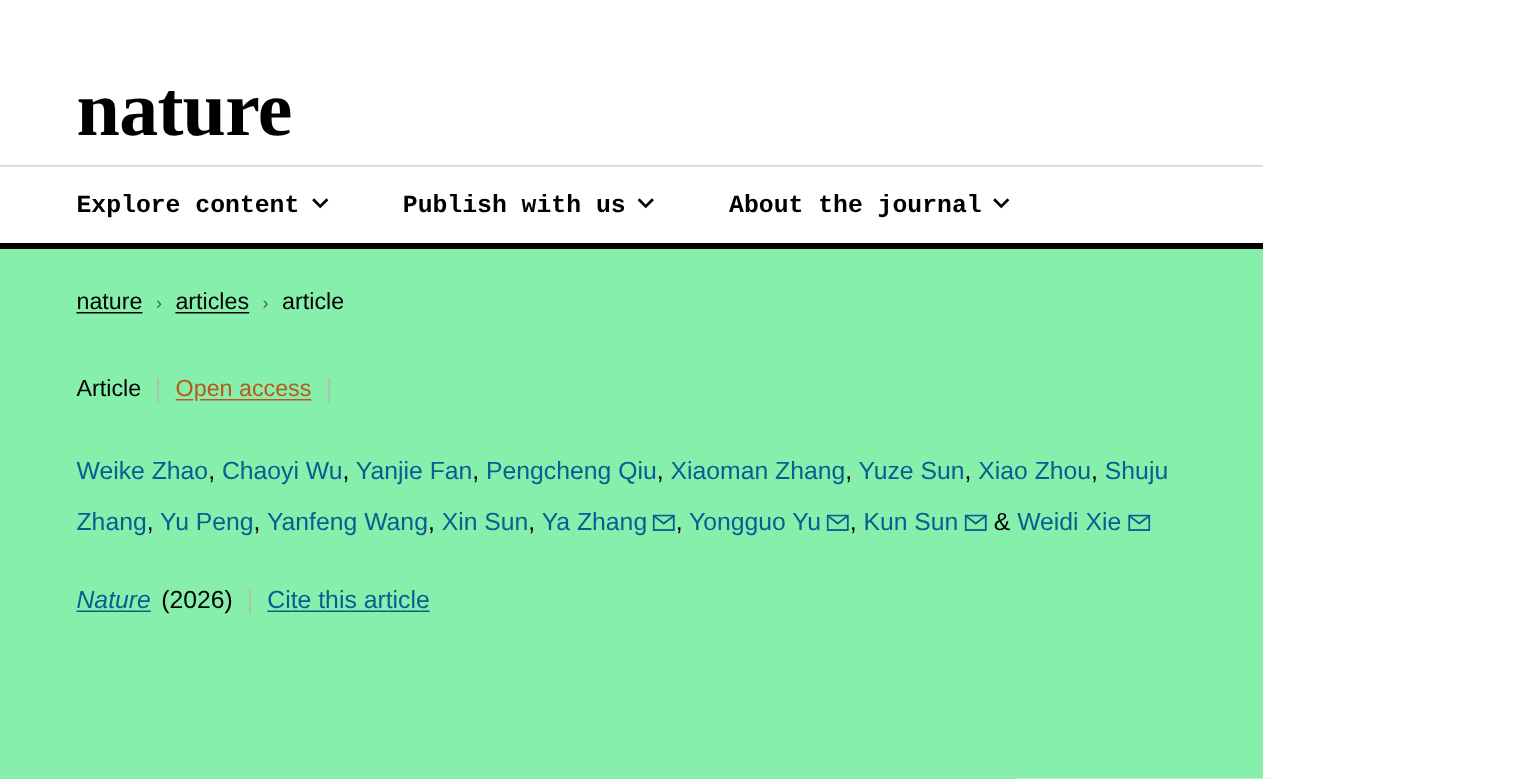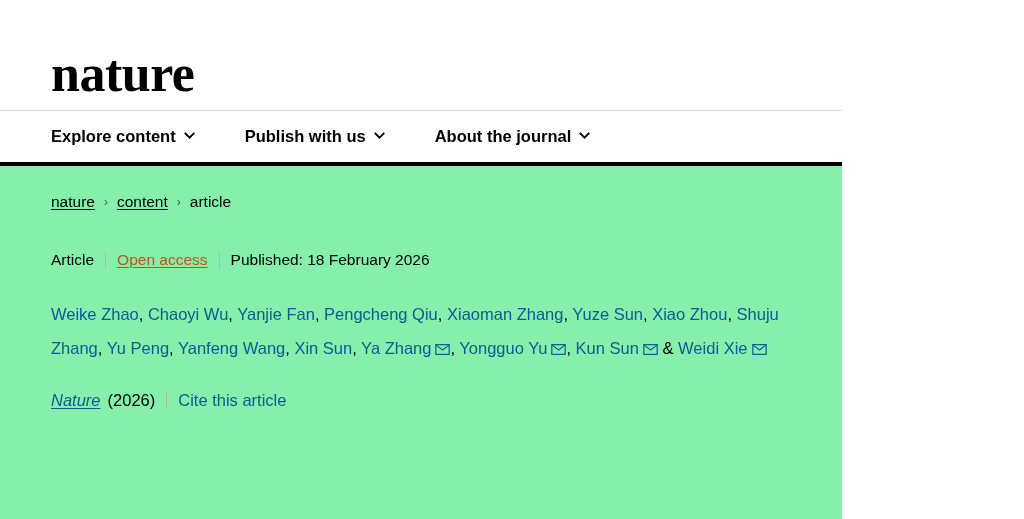--- a/index.html
+++ b/index.html
@@ -44,20 +44,21 @@
     width: 100%;
   }
 
   
   .nav {
     display: flex;
     align-items: flex-start;
     gap: 50px;
     padding: 16px 0 16px 51px;
     background: #ffffff;
+    font-family: Liberation Mono, monospace;
   }
   .nav-item {
     display: inline-flex;
     align-items: center;
     gap: 8px;
     font-size: 16.5px;
     font-weight: bold;
     color: #000000;
     cursor: pointer;
     white-space: nowrap;
@@ -177,20 +178,21 @@
   .journal-line .jyear { margin-left: 7px; }
   .journal-line .divider {
     display: inline-block;
     width: 1px;
     height: 17px;
     background: #b5b5b5;
     margin: 0 11px;
   }
   .journal-line .cite {
     color: #0a5c91;
+    text-decoration: underline;
     text-underline-offset: 2px;
     cursor: pointer;
   }
 </style>
 </head>
 <body>
 
 <div class="page">
 
   <header class="masthead">
@@ -224,31 +226,30 @@
       </span>
     </span>
   </nav>
   <div class="nav-rule"></div>
 
   <main class="content">
 
     <div class="breadcrumb">
       <a>nature</a>
       <span class="bc-sep">›</span>
-      <a>content</a>
+      <a>articles</a>
       <span class="bc-sep">›</span>
       <span class="crumb-current">article</span>
     </div>
 
     <div class="meta-line">
       <span>Article</span>
       <span class="divider"></span>
       <a class="open-access">Open access</a>
       <span class="divider"></span>
-      <span>Published: 18 February 2026</span>
     </div>
 
 
     <div class="authors">
       <a>Weike Zhao</a><span>, </span><a>Chaoyi Wu</a><span>, </span><a>Yanjie Fan</a><span>, </span><a>Pengcheng Qiu</a><span>, </span><a>Xiaoman Zhang</a><span>, </span><a>Yuze Sun</a><span>, </span><a>Xiao Zhou</a><span>, </span><a>Shuju Zhang</a><span>, </span><a>Yu Peng</a><span>, </span><a>Yanfeng Wang</a><span>, </span><a>Xin Sun</a><span>, </span><a>Ya Zhang</a><span class="env-icon"><svg viewBox="0 0 16 12" width="15" height="11">
             <rect x="0.7" y="0.7" width="14.6" height="10.6" fill="none" stroke="#0a5c91" stroke-width="1.3"></rect>
             <path d="M1 1.2 L8 6.6 L15 1.2" fill="none" stroke="#0a5c91" stroke-width="1.3"></path>
           </svg></span><span>, </span><a>Yongguo Yu</a><span class="env-icon"><svg viewBox="0 0 16 12" width="15" height="11">
             <rect x="0.7" y="0.7" width="14.6" height="10.6" fill="none" stroke="#0a5c91" stroke-width="1.3"></rect>
             <path d="M1 1.2 L8 6.6 L15 1.2" fill="none" stroke="#0a5c91" stroke-width="1.3"></path>

